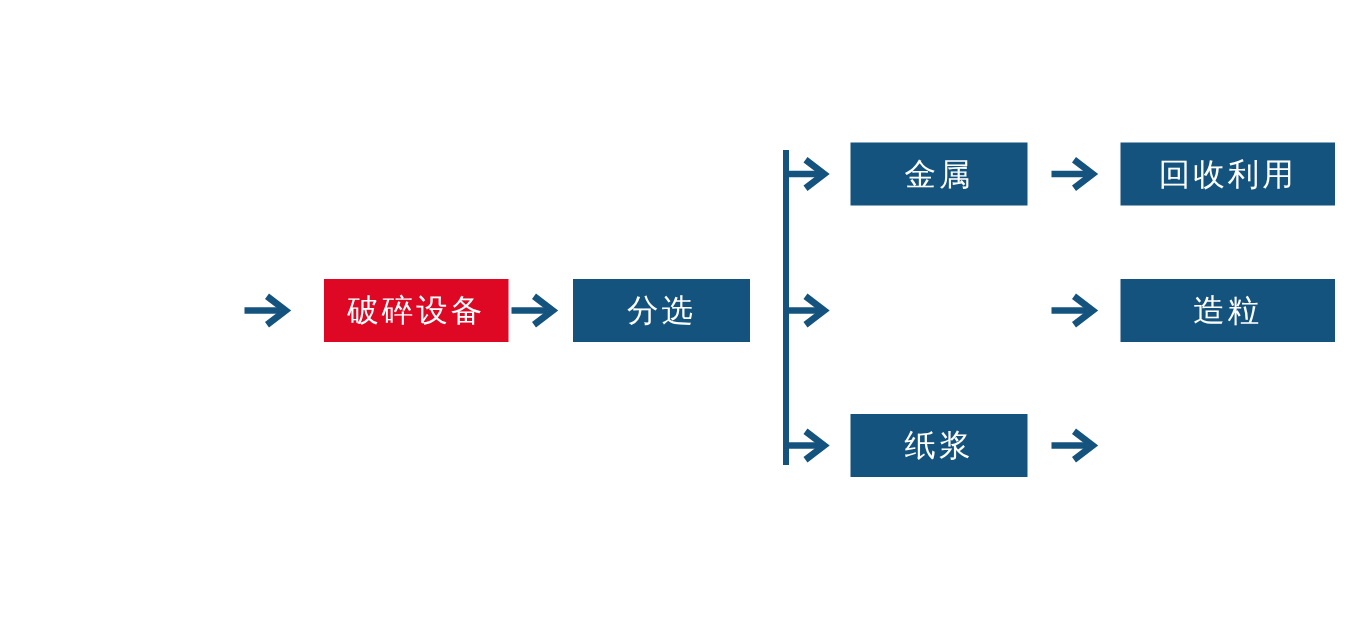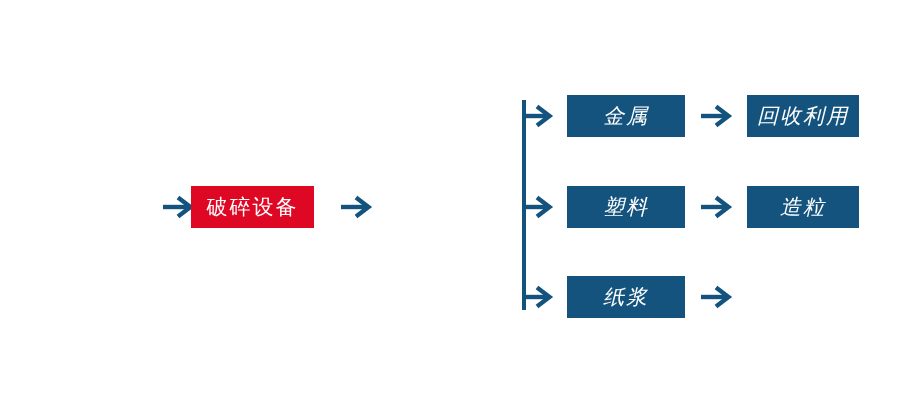--- a/index.html
+++ b/index.html
@@ -23,21 +23,21 @@
     position: absolute;
     height: 42px;
     display: flex;
     align-items: center;
     justify-content: center;
     color: var(--text);
     font-size: 21px;
     letter-spacing: 2px;
     white-space: nowrap;
   }
-  .node.blue { background: var(--node-blue); font-style: italic; }
+  .node.blue { background: var(--node-blue); }
   .node.red  { background: var(--node-red); }
 
   .arrow {
     position: absolute;
     width: 34px;
     height: 26px;
     color: var(--arrow);
   }
   .arrow svg { display: block; width: 100%; height: 100%; }
 
@@ -45,28 +45,28 @@
     position: absolute;
     left: 522px;
     top: 100px;
     width: 4px;
     height: 210px;
     background: var(--arrow);
   }
 
   
   .n-source   { left: 33px;  top: 186px; width: 115px; }
-  .n-crusher  { left: 191px; top: 186px; width: 123px; }
+  .n-crusher  { left: 216px; top: 186px; width: 123px; }
   .n-sorting  { left: 382px; top: 186px; width: 118px; }
   .a-main1 { left: 162px; top: 194px; }
   .a-main2 { left: 340px; top: 194px; }
 
   
   .col1 { left: 567px; width: 118px; }
-  .col2 { left: 747px; width: 112px; }
+  .col2 { left: 747px; width: 143px; }
   .row1 { top: 95px; }
   .row2 { top: 186px; }
   .row3 { top: 276px; text-align: center; }
 
   .a-branch { left: 521px; }
   .a-mid    { left: 700px; }
   .a-r1 { top: 103px; }
   .a-r2 { top: 194px; }
   .a-r3 { top: 284px; }
 </style>
@@ -87,20 +87,23 @@
     <span>破碎设备</span>
   </div>
 
   <div class="arrow a-main2">
     <svg viewBox="0 0 34 26" aria-hidden="true">
       <line x1="1" y1="13" x2="25" y2="13" stroke="currentColor" stroke-width="4.4"></line>
       <polyline points="16,3.5 28.5,13 16,22.5" fill="none" stroke="currentColor" stroke-width="4.4" stroke-linejoin="miter"></polyline>
     </svg>
   </div>
 
+  <div class="node blue n-sorting">
+    <span>分选</span>
+  </div>
 
   <div class="vline"></div>
 
   <div class="arrow a-branch a-r1">
     <svg viewBox="0 0 34 26" aria-hidden="true">
       <line x1="1" y1="13" x2="25" y2="13" stroke="currentColor" stroke-width="4.4"></line>
       <polyline points="16,3.5 28.5,13 16,22.5" fill="none" stroke="currentColor" stroke-width="4.4" stroke-linejoin="miter"></polyline>
     </svg>
   </div>
   <div class="arrow a-branch a-r2">
@@ -122,23 +125,20 @@
   <div class="arrow a-mid a-r1">
     <svg viewBox="0 0 34 26" aria-hidden="true">
       <line x1="1" y1="13" x2="25" y2="13" stroke="currentColor" stroke-width="4.4"></line>
       <polyline points="16,3.5 28.5,13 16,22.5" fill="none" stroke="currentColor" stroke-width="4.4" stroke-linejoin="miter"></polyline>
     </svg>
   </div>
   <div class="node blue col2 row1">
     <span>回收利用</span>
   </div>
 
-  <div class="node blue col1 row2">
-    <span>塑料</span>
-  </div>
   <div class="arrow a-mid a-r2">
     <svg viewBox="0 0 34 26" aria-hidden="true">
       <line x1="1" y1="13" x2="25" y2="13" stroke="currentColor" stroke-width="4.4"></line>
       <polyline points="16,3.5 28.5,13 16,22.5" fill="none" stroke="currentColor" stroke-width="4.4" stroke-linejoin="miter"></polyline>
     </svg>
   </div>
   <div class="node blue col2 row2">
     <span>造粒</span>
   </div>
 

